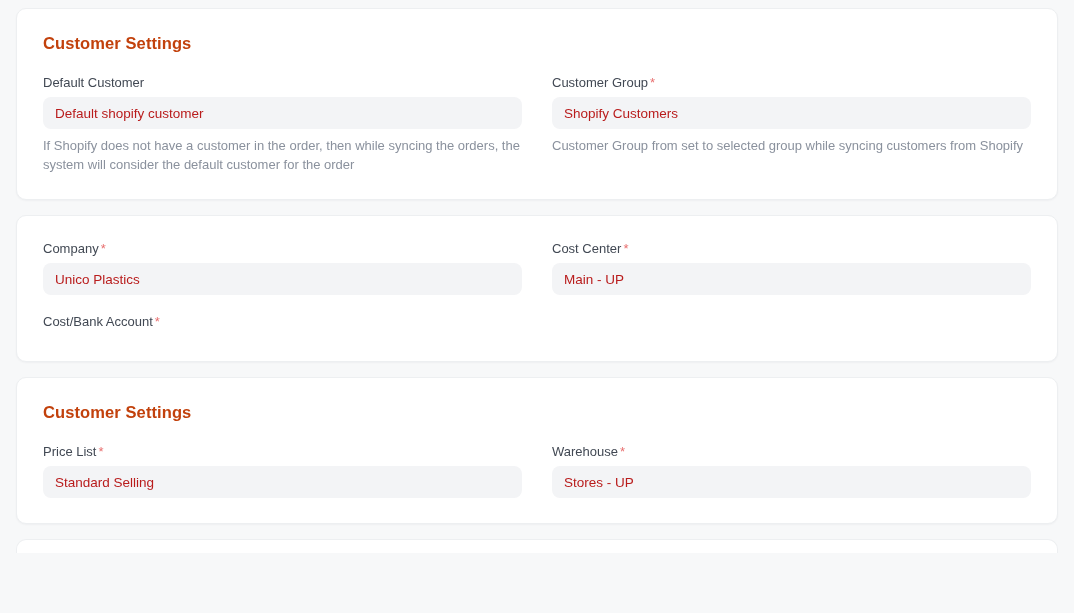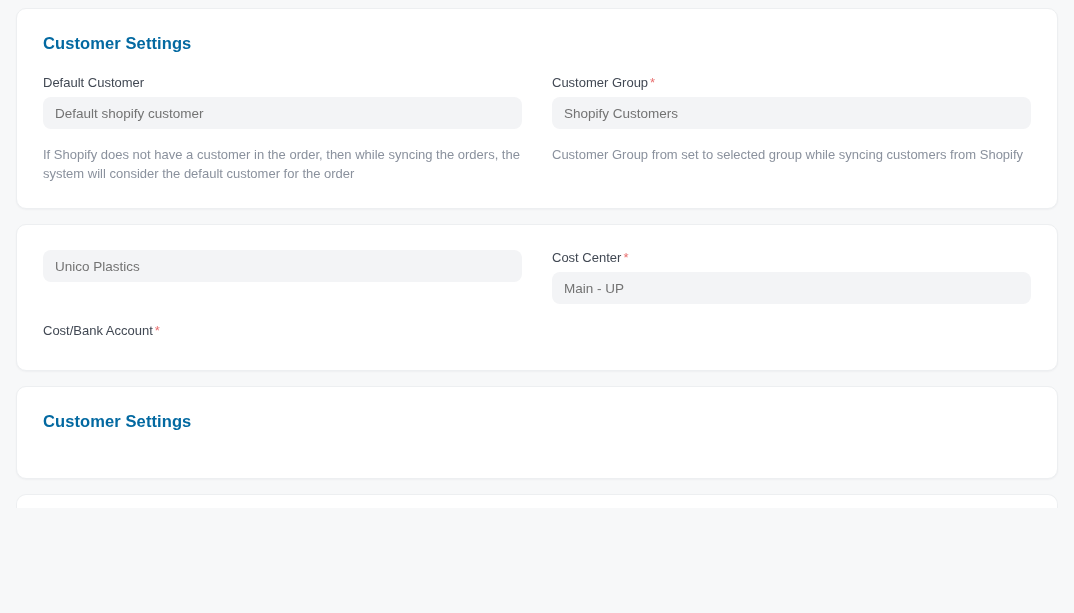--- a/index.html
+++ b/index.html
@@ -17,21 +17,21 @@
     background: #ffffff;
     border: 1px solid #edeff1;
     border-radius: 10px;
     box-shadow: 0 1px 2px rgba(16, 24, 40, 0.04);
     padding: 25px 26px;
     margin-bottom: 15px;
   }
   .card-title {
     font-size: 16.5px;
     font-weight: 700;
-    color: #0369a1;
+    color: #c2410c;
     letter-spacing: 0.1px;
     line-height: 18px;
     margin-bottom: 23px;
   }
   .grid {
     display: grid;
     grid-template-columns: 1fr 1fr;
     column-gap: 30px;
     row-gap: 19px;
   }
@@ -51,25 +51,25 @@
   .field-input {
     display: block;
     width: 100%;
     height: 32px;
     background: #f3f4f6;
     border: none;
     border-radius: 8px;
     padding: 0 12px;
     font-family: "Liberation Sans", sans-serif;
     font-size: 13.5px;
-    color: #737373;
+    color: #b91c1c;
     outline: none;
   }
   .help {
-    margin-top: 16px;
+    margin-top: 7px;
     font-size: 13px;
     line-height: 19px;
     color: #8a919d;
     max-width: 482px;
   }
   .partial-card {
     background: #ffffff;
     border: 1px solid #edeff1;
     border-bottom: none;
     border-radius: 10px 10px 0 0;
@@ -94,31 +94,42 @@
         <label class="field-label"><span>Customer Group</span><span class="req">*</span></label>
         <input class="field-input" readonly="" value="Shopify Customers" style="">
         <p class="help">Customer Group from set to selected group while syncing customers from Shopify</p>
       </div>
     </div>
   </section>
 
   <section class="card">
     <div class="grid">
       <div class="field">
+        <label class="field-label"><span>Company</span><span class="req">*</span></label>
         <input class="field-input" readonly="" value="Unico Plastics" style="">
       </div>
       <div class="field">
         <label class="field-label"><span>Cost Center</span><span class="req">*</span></label>
         <input class="field-input" readonly="" value="Main - UP" style="">
       </div>
       <div class="field">
         <label class="field-label"><span>Cost/Bank Account</span><span class="req">*</span></label>
       </div>
     </div>
   </section>
 
   <section class="card">
     <h2 class="card-title">Customer Settings</h2>
+    <div class="grid">
+      <div class="field">
+        <label class="field-label"><span>Price List</span><span class="req">*</span></label>
+        <input class="field-input" readonly="" value="Standard Selling" style="">
+      </div>
+      <div class="field">
+        <label class="field-label"><span>Warehouse</span><span class="req">*</span></label>
+        <input class="field-input" readonly="" value="Stores - UP" style="">
+      </div>
+    </div>
   </section>
 
   <div class="partial-card"></div>
 
 </div>
 
 </body></html>

